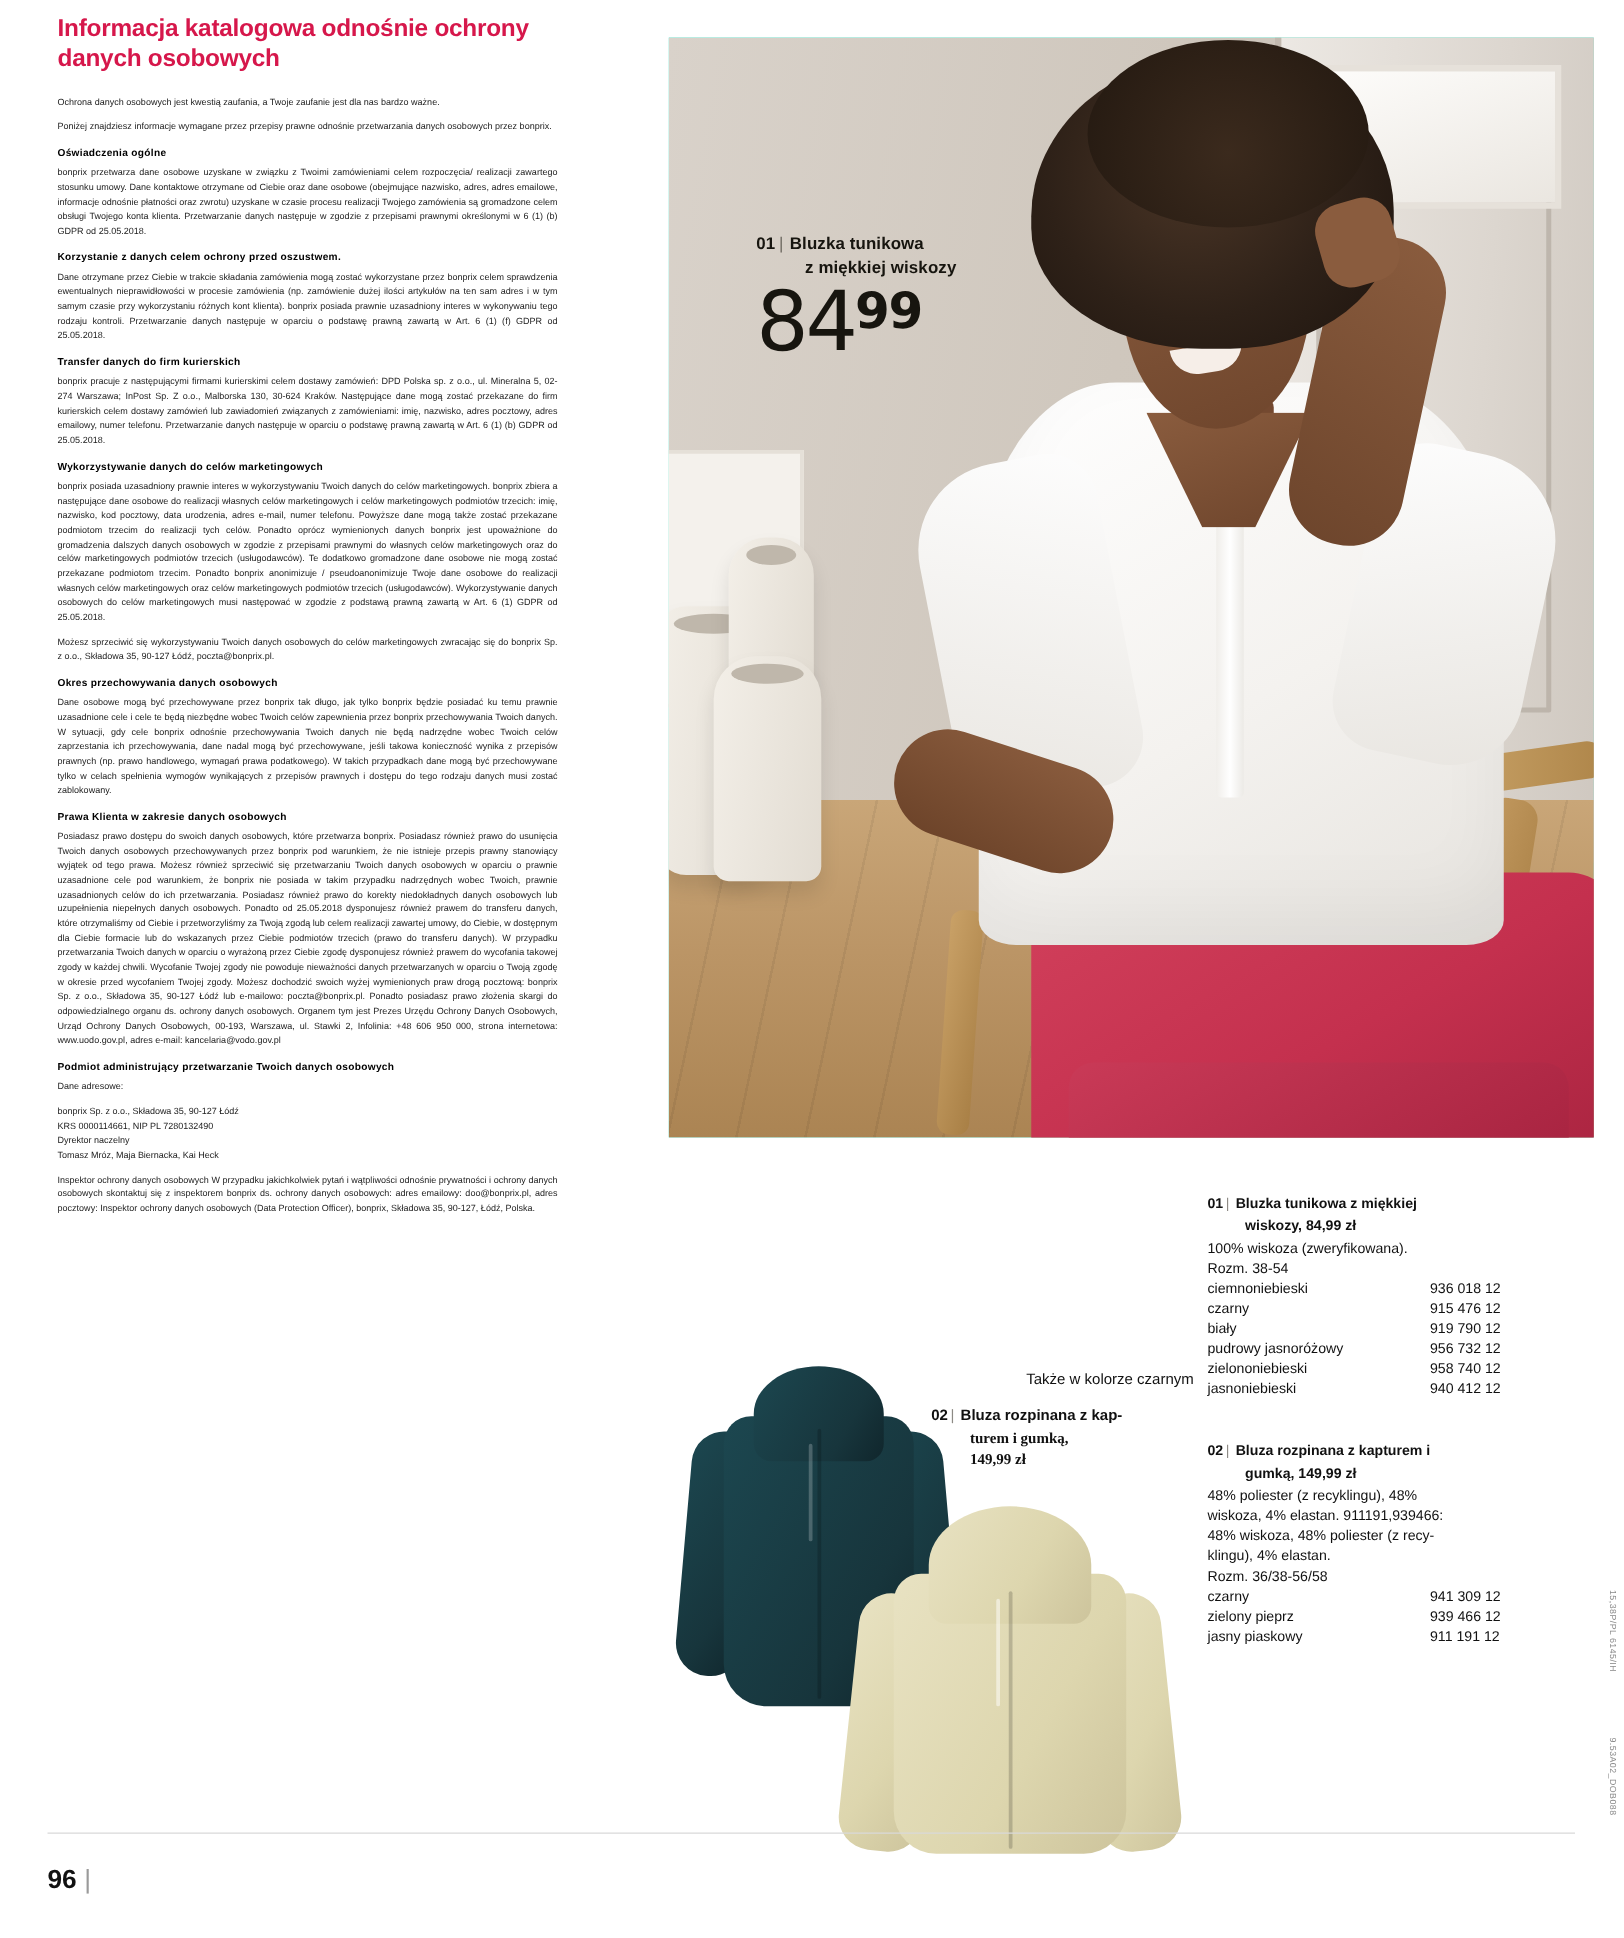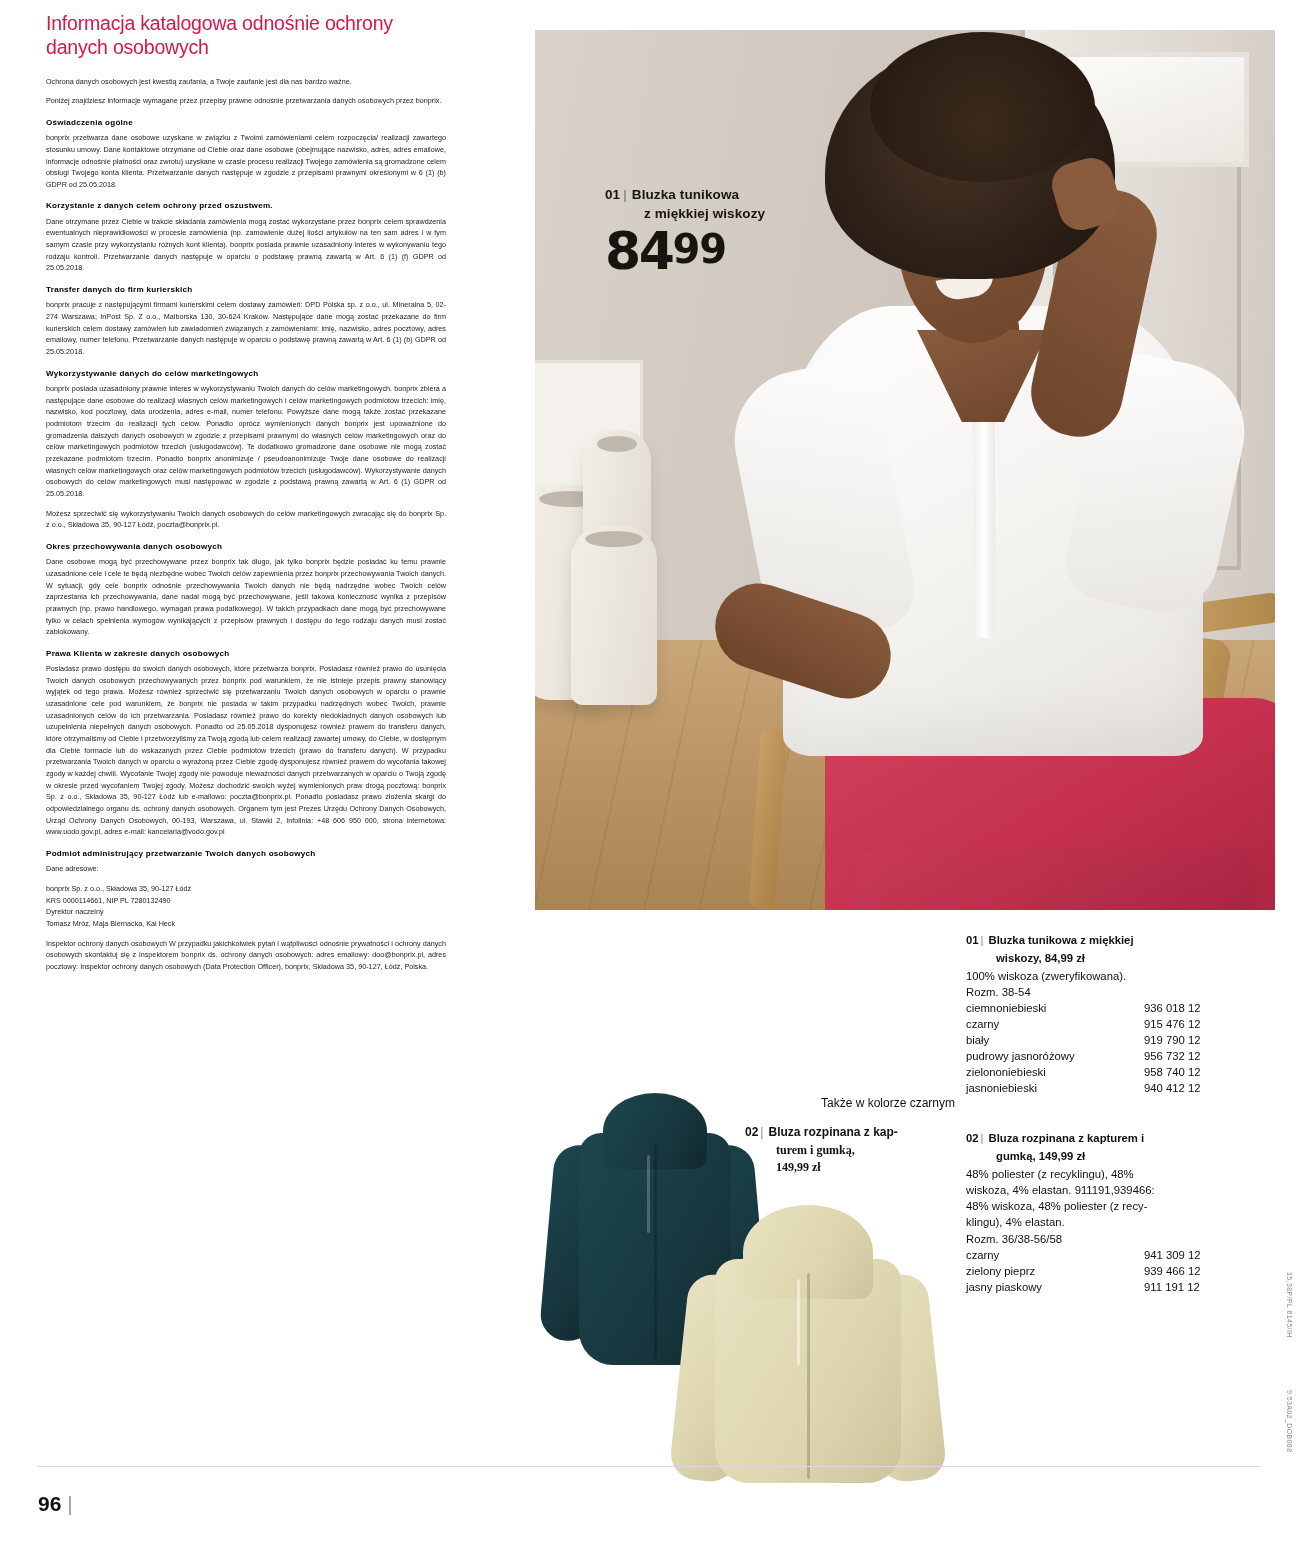--- a/index.html
+++ b/index.html
@@ -13,21 +13,21 @@
     overflow:hidden;
   }
   .page{position:relative;width:1299px;height:1550px;}
 
   
   .left-col{
     position:absolute;left:46px;top:12px;width:400px;
   }
   .page-title{
     color:#d6174b;
-    font-weight:normal;
+    font-weight:bold;
     font-size:19.5px;
     line-height:1.22;
     letter-spacing:-0.2px;
     margin:0 0 16px 0;
   }
   .body-p{
     font-size:7.2px;
     line-height:1.62;
     text-align:justify;
     margin:0 0 8px 0;
@@ -198,21 +198,21 @@
     white-space:nowrap;
   }
   .hc-num{font-weight:bold;}
   .hc-sep{color:#6f6a62;margin:0 5px 0 3px;font-weight:400;}
   .hc-indent{padding-left:39px;}
   .price{
     margin-top:2px;display:flex;align-items:flex-start;
     line-height:1;
   }
   .price-int{
-    font-size:52px;font-weight:bold;letter-spacing:-2.5px;
+    font-size:66px;font-weight:normal;letter-spacing:-2.5px;
     font-family:"DejaVu Sans", sans-serif;
   }
   .price-dec{
     font-size:40px;font-weight:bold;margin-top:4px;letter-spacing:-1px;
     font-family:"DejaVu Sans", sans-serif;
   }
 
   
   .stack{
     position:absolute;left:540px;top:772px;width:400px;height:288px;
@@ -242,21 +242,21 @@
   .jk-hood{position:absolute;border-radius:50% 50% 14px 14px;}
   .jk-sleeveL,.jk-sleeveR{position:absolute;border-radius:26px;}
   .jk-zip{position:absolute;width:3px;border-radius:2px;background:rgba(0,0,0,.18);}
   .jk-cord{position:absolute;width:3px;border-radius:2px;}
 
   .teal-jk{left:0px;top:8px;width:200px;height:280px;}
   .cream-jk{left:130px;top:118px;width:245px;height:285px;}
 
   
   .rcol{
-    position:absolute;left:966px;top:932px;width:270px;
+    position:absolute;left:966px;top:955px;width:270px;
     font-size:11.3px;line-height:1.42;color:#111;
   }
   .rblock{margin-bottom:0;}
   .rtitle{font-weight:bold;margin-bottom:2px;}
   .rtitle .num{font-weight:bold;}
   .rtitle .bar{color:#8d8a85;font-weight:400;margin:0 5px 0 2px;}
   .rtitle-2{font-weight:bold;padding-left:30px;margin-bottom:2px;}
   .rdesc{margin:0;}
   .rrow{display:flex;justify-content:space-between;}
   .rrow .nm{flex:0 0 auto;}

